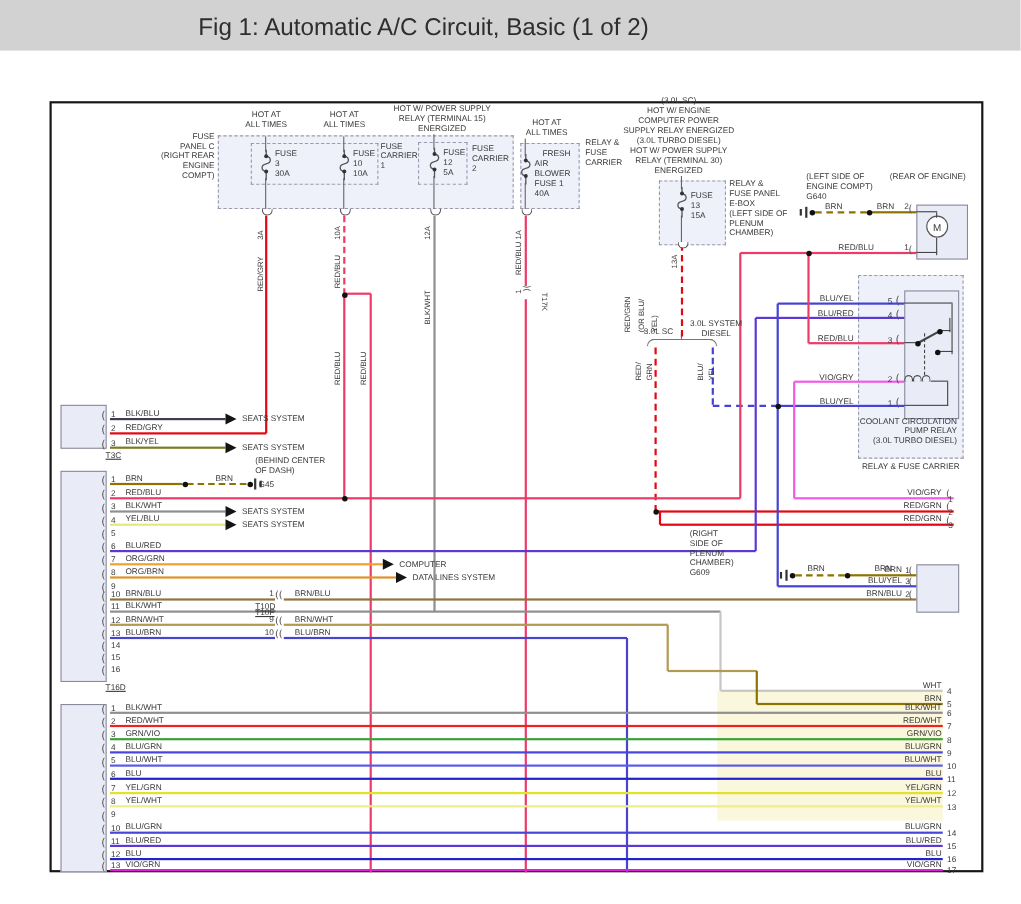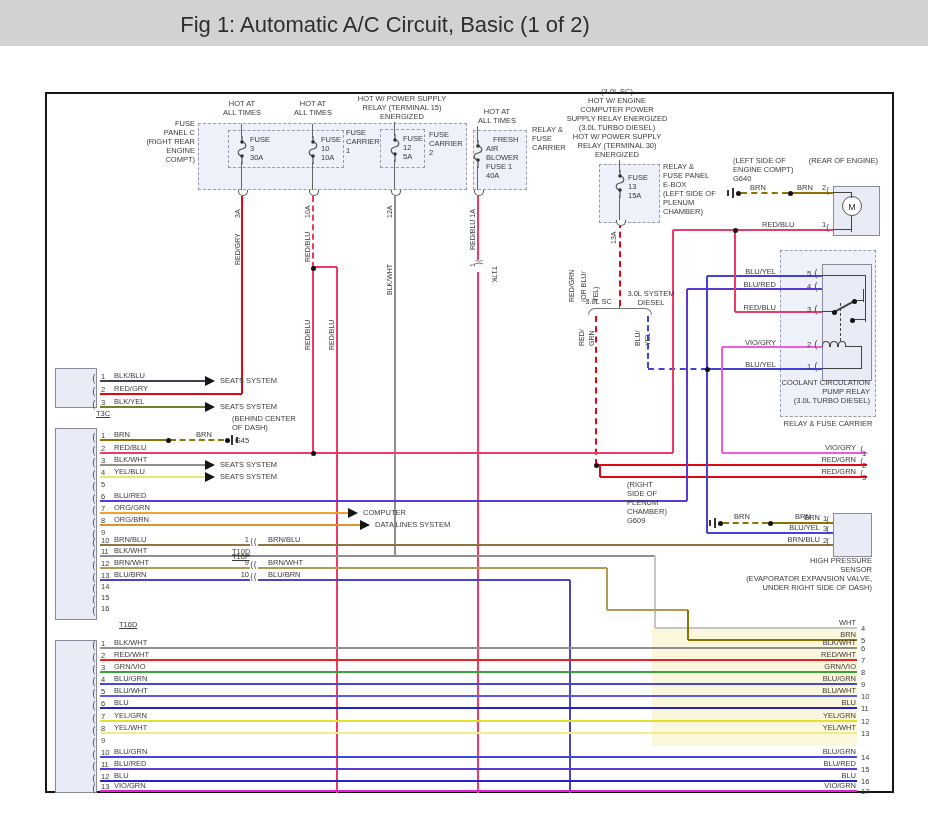--- a/index.html
+++ b/index.html
@@ -337,26 +337,20 @@
           <div class="t" style="position: relative;">BRN</div>
         </div>
         <div style="top: 378px; left: 650px; width: 220px;">
           <div class="t" style="position: relative; text-align: right;">COOLANT CIRCULATION</div>
           <div class="t" style="position: relative; text-align: right;">PUMP RELAY</div>
           <div class="t" style="position: relative; text-align: right;">(3.0L TURBO DIESEL)</div>
         </div>
         <div style="top: 419px; left: 718px; width: 220px;">
           <div class="t" style="position: relative; text-align: center;">RELAY &amp; FUSE CARRIER</div>
         </div>
-        <div style="top: 556px; left: 652px; width: 220px;">
-          <div class="t" style="position: relative; text-align: right;">HIGH PRESSURE</div>
-          <div class="t" style="position: relative; text-align: right;">SENSOR</div>
-          <div class="t" style="position: relative; text-align: right;">(EVAPORATOR EXPANSION VALVE,</div>
-          <div class="t" style="position: relative; text-align: right;">UNDER RIGHT SIDE OF DASH)</div>
-        </div>
         <div style="top: 297px; left: 392px; width: 220px;">
           <div class="t" style="position: relative; text-align: right;">3.0L SC</div>
         </div>
         <div style="top: 289px; left: 541px; width: 220px;">
           <div class="t" style="position: relative; text-align: center;">3.0L SYSTEM</div>
           <div class="t" style="position: relative; text-align: center;">DIESEL</div>
         </div>
         <div style="top: 267px; left: 556px; width: 220px;">
           <div class="t" style="position: relative; text-align: right;">BLU/YEL</div>
         </div>
@@ -662,21 +656,21 @@
         </div>
         <div class="pg" style="left: 92px; top: 594px; font-size: 10px;">(</div>
         <div style="top: 593px; left: 101px;">
           <div class="t" style="position: relative;">15</div>
         </div>
         <div class="pg" style="left: 92px; top: 605px; font-size: 10px;">(</div>
         <div style="top: 604px; left: 101px;">
           <div class="t" style="position: relative;">16</div>
         </div>
         <div style="top: 620px; left: 96px;">
-          <div class="t u" style="position: relative; margin-left: 23px;">T16D</div>
+          <div class="t u" style="position: relative;">T16D</div>
         </div>
         <div class="pg" style="left: 92px; top: 640px; font-size: 10px;">(</div>
         <div style="top: 639px; left: 101px;">
           <div class="t" style="position: relative;">1</div>
         </div>
         <div style="top: 638px; left: 114px;">
           <div class="t" style="position: relative;">BLK/WHT</div>
         </div>
         <div class="pg" style="left: 92px; top: 652px; font-size: 10px;">(</div>
         <div style="top: 651px; left: 101px;">

